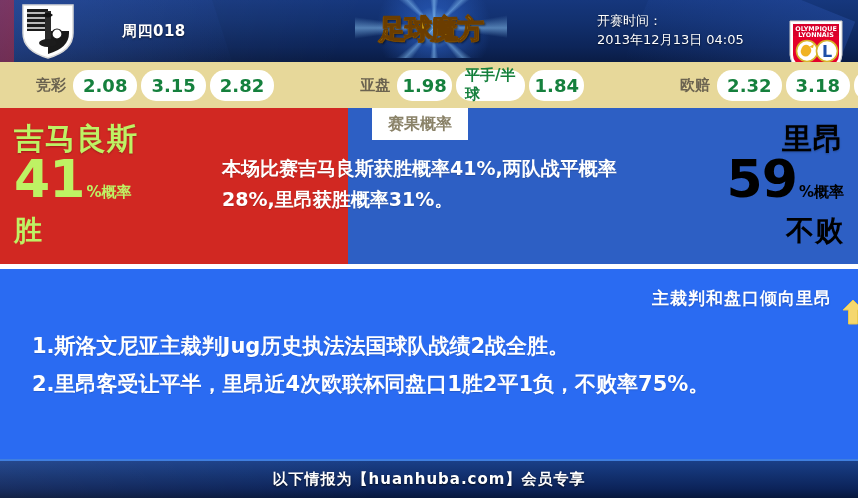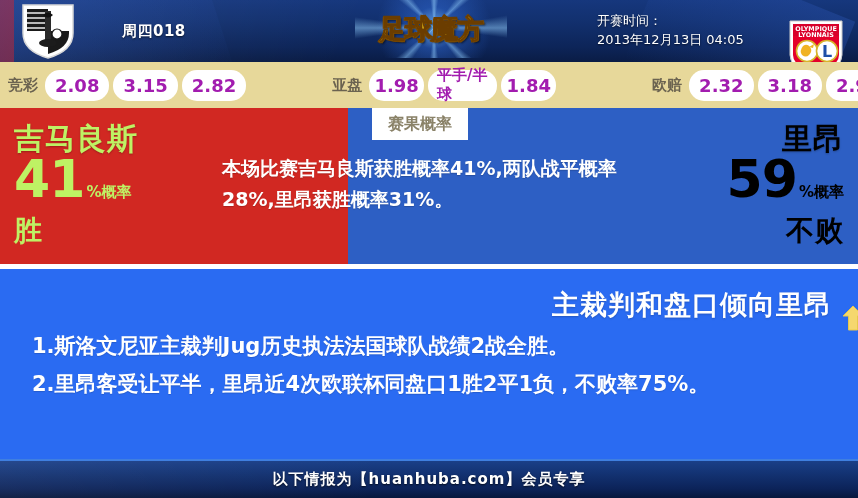--- a/index.html
+++ b/index.html
@@ -105,30 +105,30 @@
     background:#e7d89a;
     display:flex; align-items:center;
   }
   .odds-group { display:flex; align-items:center; }
   .odds-label {
     color:#6b6350; font-size:15px; font-weight:bold;
     margin:0 7px 0 0; white-space:nowrap;
   }
   .odds-cell {
     background:#ffffff;
-    color:#a21caf;
+    color:#15803d;
     font-size:18px; font-weight:bold;
     height:31px; min-width:50px;
     padding:0 10px;
     display:flex; align-items:center; justify-content:center;
     margin-right:4px;
     border-radius:15px;
   }
   .odds-cell.wide { font-size:15px; padding:0 9px; }
-  .g1 { margin-left:8px; }
+  .g1 { margin-left:36px; }
   .g2 { margin-left:82px; }
   .g3 { margin-left:92px; }
 
   
   .prob-row {
     position:relative;
     height:156px;
     background:#2d5fc4;
     display:flex;
   }
@@ -181,21 +181,21 @@
     position:relative;
     height:190px;
     background:#2a6bf2;
     color:#fff;
   }
   .analysis-head {
     position:absolute; right:16px; top:18px;
     display:flex; align-items:center; gap:10px;
   }
   .analysis-head .ah-text {
-    font-size:27px; font-weight:bold; letter-spacing:1px;
+    font-size:17px; font-weight:bold; letter-spacing:1px;
     text-shadow:0 1px 2px rgba(0,0,0,.2);
   }
   .arrow-up {
     width:0; height:0; position:relative; display:inline-block;
   }
   .arrow-up svg { display:block; }
 
   .points {
     position:absolute; left:32px; top:58px; right:28px;
     font-size:21px; font-weight:bold; line-height:38px;

